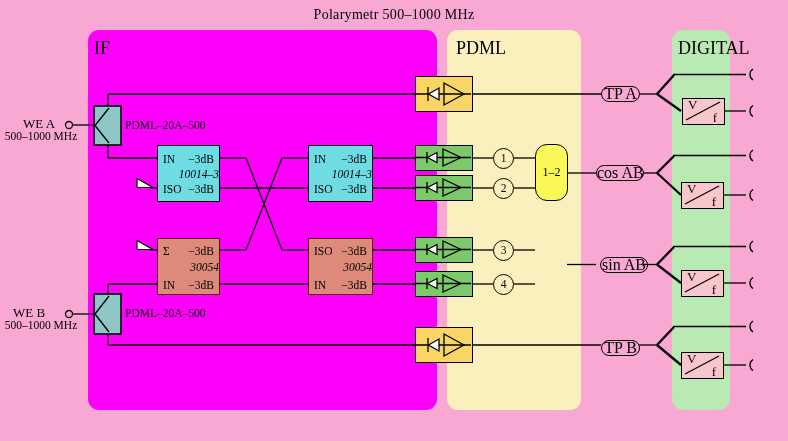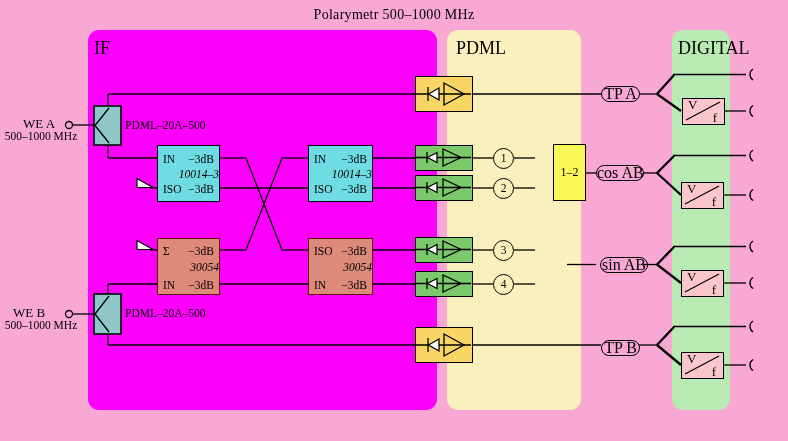--- a/index.html
+++ b/index.html
@@ -300,21 +300,21 @@
       <polygon points="12.5,17 23,11 23,23" fill="#fff"></polygon>
       <polygon points="28,6 28,28 48,17" fill="none"></polygon>
     </svg>
   </div>
 
   <div class="pcirc" style="left:493px;top:147.5px;">1</div>
   <div class="pcirc" style="left:493px;top:177.5px;">2</div>
   <div class="pcirc" style="left:493px;top:239.5px;">3</div>
   <div class="pcirc" style="left:493px;top:273.5px;">4</div>
 
-  <div class="comb" style="left:553px;top:144px;">1–2</div>
+  <div class="comb" style="left:535px;top:144px;border-radius:12px;">1–2</div>
 
   <div class="stad" style="left:601px;top:86px;width:39px;height:16px;">TP A</div>
   <div class="stad" style="left:596px;top:165px;width:48px;height:16px;">cos AB</div>
   <div class="stad" style="left:600px;top:256.5px;width:48px;height:16px;">sin AB</div>
   <div class="stad" style="left:601px;top:340px;width:39px;height:16px;">TP B</div>
 
   <div class="vf" style="left:682px;top:98px;">
     <svg width="40" height="24" viewBox="0 0 40 24">
         <line x1="3" y1="21" x2="37" y2="3"></line>
       </svg>

